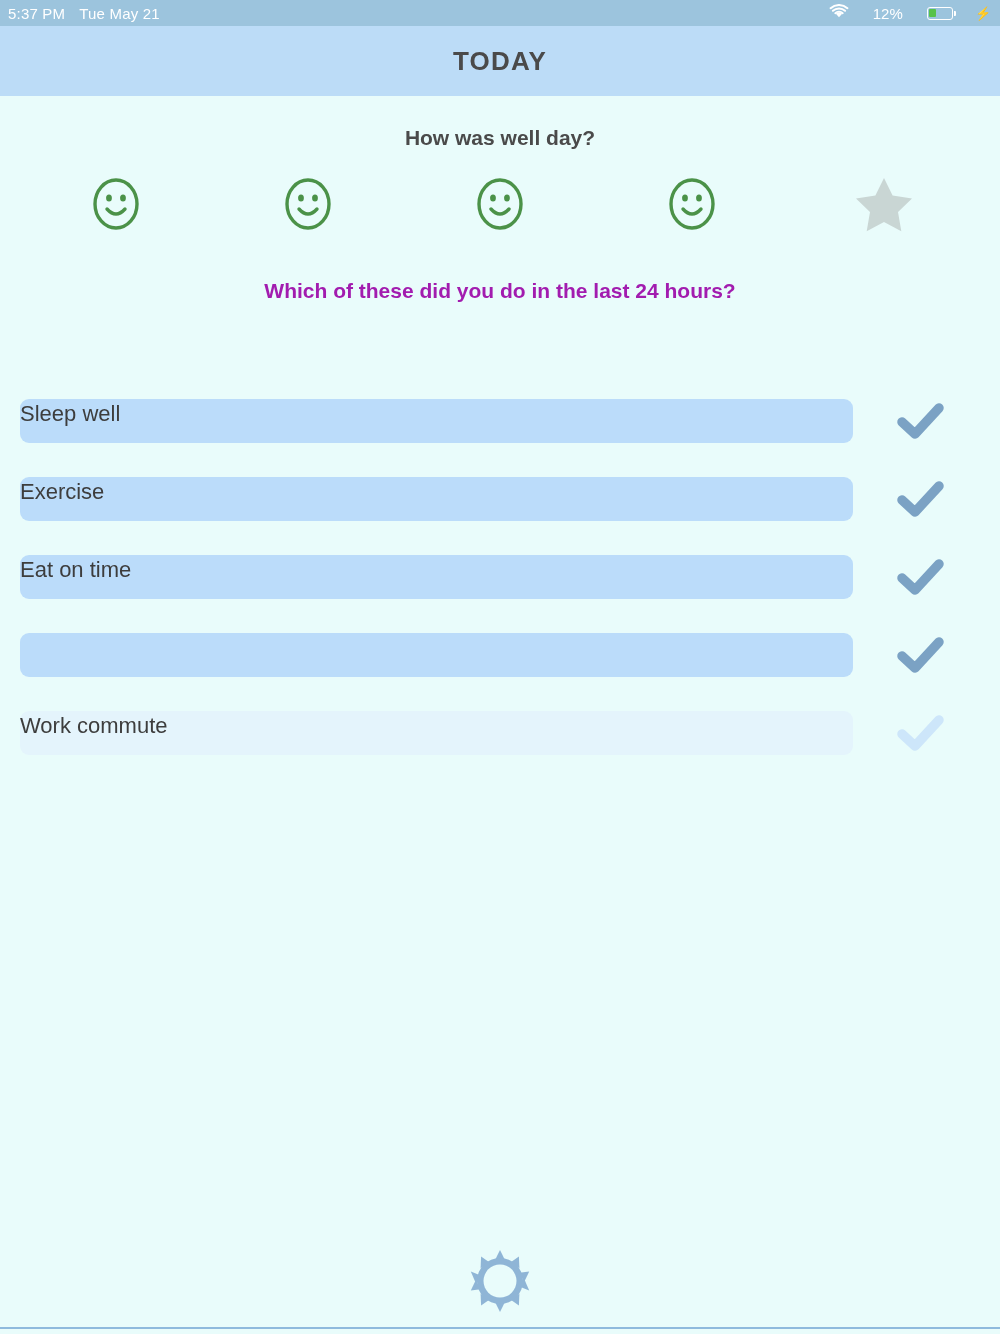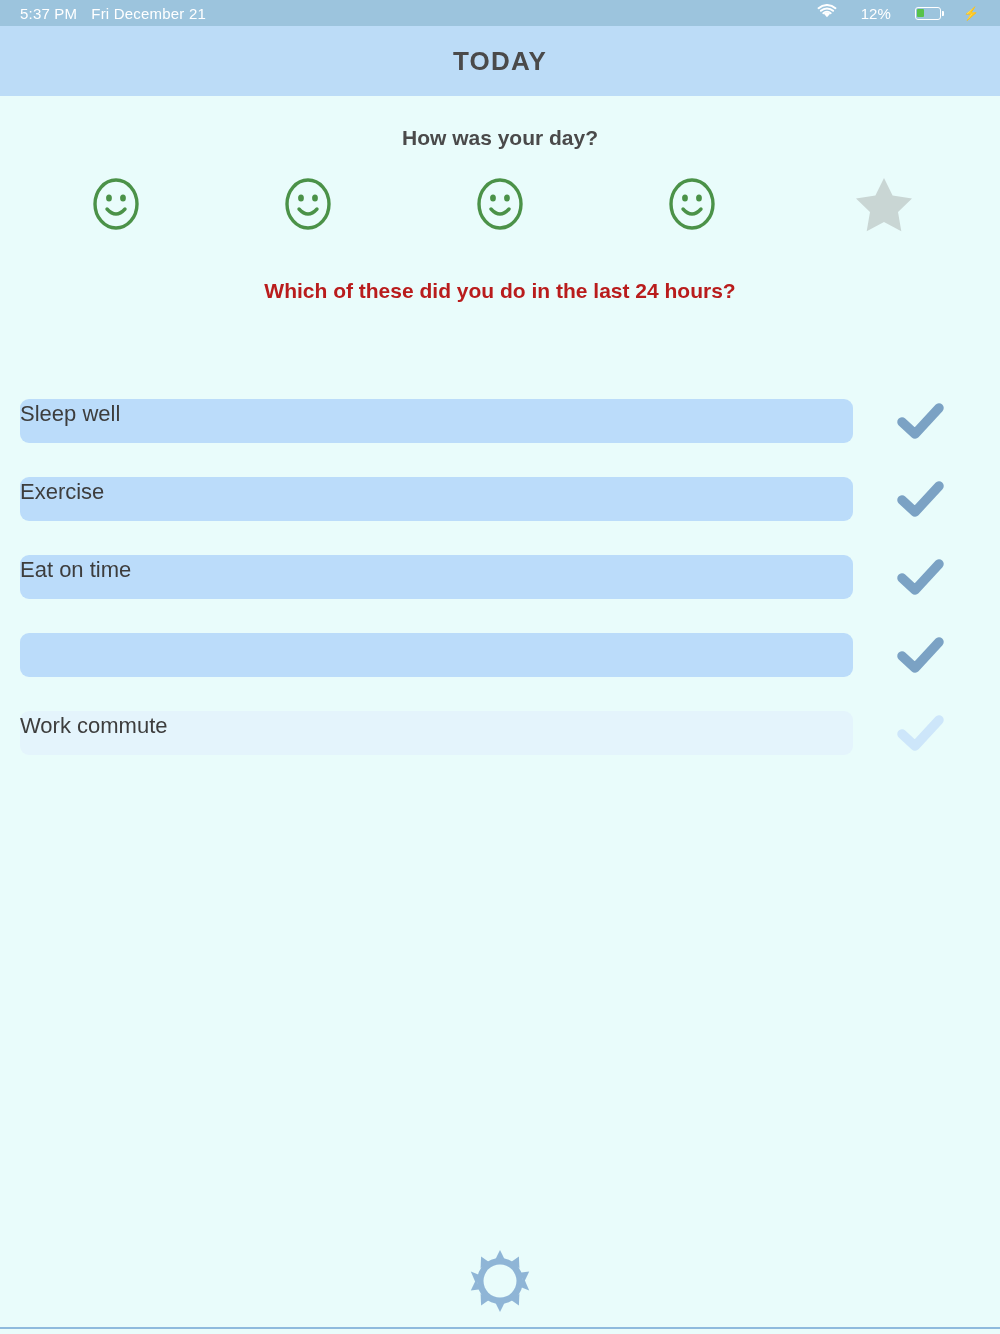--- a/index.html
+++ b/index.html
@@ -18,21 +18,21 @@
   
   .statusbar {
     position: absolute;
     top: 0; left: 0;
     width: 1000px;
     height: 26px;
     background: #9cc4dd;
     display: flex;
     align-items: center;
     justify-content: space-between;
-    padding: 0 20px;
+    padding: 0 8px;
     box-sizing: border-box;
     color: #ffffff;
     font-size: 15px;
   }
   .status-left { display: flex; align-items: center; gap: 14px; }
   .status-right { display: flex; align-items: center; gap: 24px; }
   .status-time { font-size: 15px; letter-spacing: .2px; }
   .status-date { font-size: 15px; letter-spacing: .2px; }
   .battery-pct { font-size: 15px; }
   .battery {
@@ -113,21 +113,21 @@
     justify-content: center;
   }
 
   .q2 {
     position: absolute;
     top: 183px; left: 0;
     width: 1000px;
     text-align: center;
     font-size: 21px;
     font-weight: bold;
-    color: #b91c1c;
+    color: #a21caf;
   }
 
   
   .list {
     position: absolute;
     top: 303px; left: 0;
     width: 1000px;
   }
   .row {
     position: relative;
@@ -171,21 +171,21 @@
     height: 1.5px;
     background: #8fbadd;
   }
 </style>
 </head>
 <body>
 
 <div class="statusbar">
   <div class="status-left">
     <span class="status-time">5:37 PM</span>
-    <span class="status-date">Fri December 21</span>
+    <span class="status-date">Tue May 21</span>
   </div>
   <div class="status-right">
     <span>
       <svg width="20" height="15" viewBox="0 0 20 15">
         <path d="M10 13.2 L6.9 9.7 a4.6 4.6 0 0 1 6.2 0 Z" fill="#ffffff"></path>
         <path d="M3.9 6.8 a9 9 0 0 1 12.2 0" stroke="#ffffff" stroke-width="2" fill="none" stroke-linecap="round"></path>
         <path d="M6.3 9.2 a5.6 5.6 0 0 1 7.4 0" stroke="#ffffff" stroke-width="2" fill="none" stroke-linecap="round"></path>
         <path d="M1.6 4.2 a12.6 12.6 0 0 1 16.8 0" stroke="#ffffff" stroke-width="2" fill="none" stroke-linecap="round"></path>
       </svg>
     </span>
@@ -196,21 +196,21 @@
     <span class="bolt">⚡</span>
   </div>
 </div>
 
 <div class="header">
   <div class="header-title">TODAY</div>
 </div>
 
 <div class="content">
 
-  <div class="q1">How was your day?</div>
+  <div class="q1">How was well day?</div>
 
   <div class="mood-row">
     <div class="mood-cell">
       <span>
         <svg width="56" height="56" viewBox="0 0 56 56">
           <ellipse cx="28" cy="28" rx="21" ry="24" fill="none" stroke="#4b9248" stroke-width="3.4"></ellipse>
           <ellipse cx="21" cy="22" rx="2.9" ry="3.6" fill="#4b9248"></ellipse>
           <ellipse cx="35" cy="22" rx="2.9" ry="3.6" fill="#4b9248"></ellipse>
           <path d="M19 33 q9 10 18 0" stroke="#4b9248" stroke-width="3.4" fill="none" stroke-linecap="round"></path>
         </svg>

